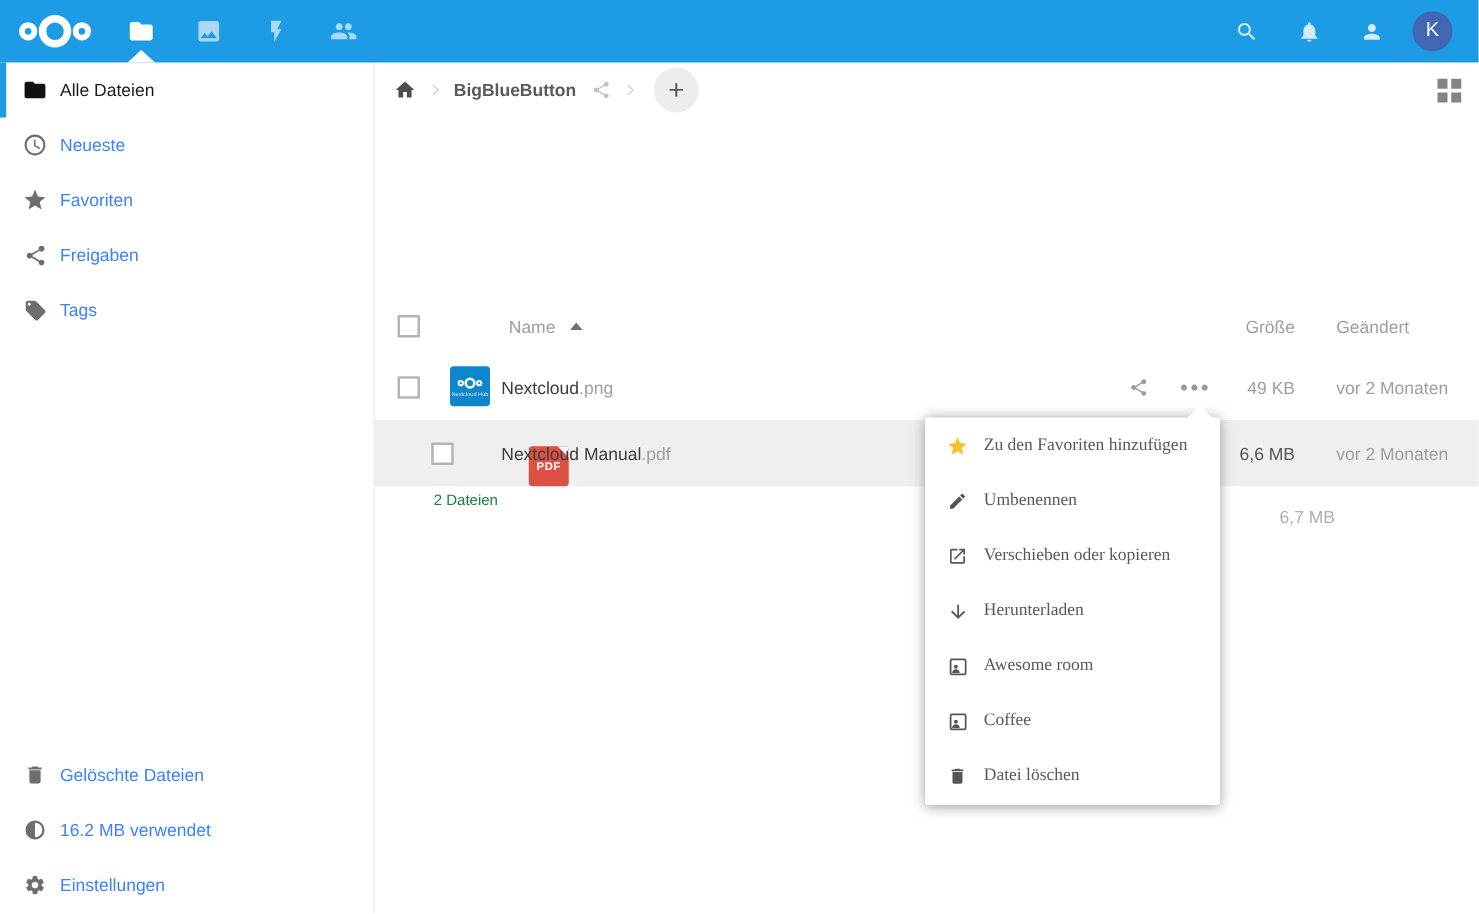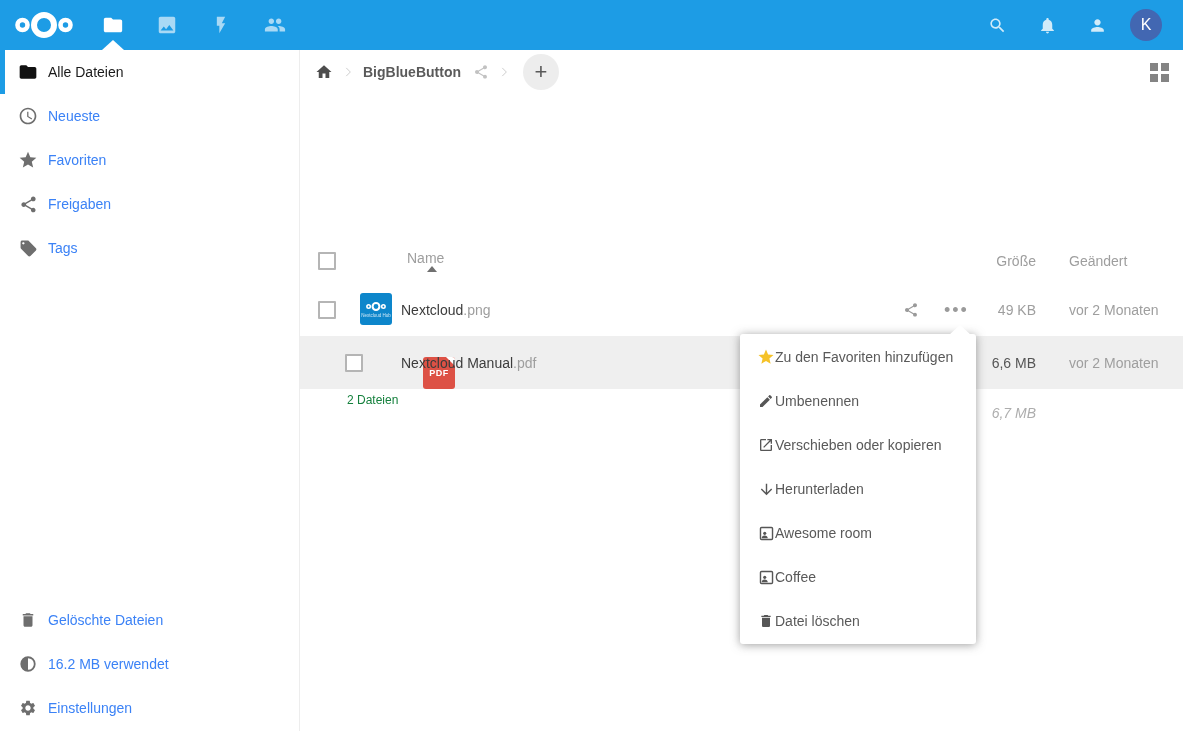--- a/index.html
+++ b/index.html
@@ -53,50 +53,50 @@
 
   
   .ftable { position:absolute; top:188px; left:0; width:100%; }
   .frow { position:relative; display:flex; align-items:center; height:53px; }
   .frow.header { height:45px; }
   .frow.selected { background:#efefef;padding-left:27px; }
   .cb { width:18px; height:18px; border:2px solid #b5b5b5; border-radius:1px; background:#fff; margin-left:18px; flex:none; cursor:pointer; }
   .fthumb { position:absolute; left:60px; top:10px; width:32px; height:32px; border-radius:3px; cursor:pointer; }
   .fname { position:absolute; left:101px; font-size:14px; color:#3c3c3c; cursor:pointer; }
   .fname .ext { color:#9e9e9e; }
-  .hdr-name { position:absolute; left:107px; font-size:14px; color:#9e9e9e; cursor:pointer; display:flex; align-items:center;flex-direction:column; }
+  .hdr-name { position:absolute; left:107px; font-size:14px; color:#9e9e9e; cursor:pointer; display:flex; align-items:center; }
   .sort-asc { width:0; height:0; border-left:5px solid transparent; border-right:5px solid transparent;
               border-bottom:6px solid #707070; margin-left:12px; }
   .act-share { position:absolute; left:603px; top:50%; transform:translateY(-50%); color:#9a9a9a; display:flex; cursor:pointer; }
   .act-more { position:absolute; left:644px; top:50%; transform:translateY(-50%); color:#9a9a9a; font-size:18px;
               letter-spacing:2px; cursor:pointer; line-height:10px; }
   .act-more.open { color:#3f3f3f; font-weight:bold; }
   .col-size { position:absolute; left:616px; width:120px; text-align:right; font-size:14px; color:#9e9e9e; }
   .col-size.dark { color:#555; }
   .col-mod { position:absolute; left:769px; font-size:14px; color:#9e9e9e; }
   .summary { position:relative; height:53px; }
   .sum-count { position:absolute; left:47px; top:4px; font-size:12px; color:#15803d; }
-  .sum-size { position:absolute; left:616px; width:120px; top:16px; text-align:right; font-size:14px; color:#adadad;font-style:italic; }
+  .sum-size { position:absolute; left:648px; width:120px; top:16px; text-align:right; font-size:14px; color:#adadad; }
 
   
   .thumb-nc { background:#0d86cb; display:flex; flex-direction:column; align-items:center; justify-content:center; }
   .thumb-nc .cap { font-size:4.5px; color:#cfe8f6; margin-top:1px; }
   .thumb-pdf { background:#dd5145; position:relative; display:flex; align-items:center; justify-content:center; overflow:hidden; }
   .thumb-pdf .fold { position:absolute; top:0; right:0; width:0; height:0; border-left:9px solid transparent; border-top:9px solid #fff; }
   .thumb-pdf .pdf-label { color:#fff; font-size:9px; font-weight:bold; letter-spacing:.5px; }
 
   
   .popover { position:absolute; left:740px; top:334px; width:236px; background:#fff; border-radius:3px;
              box-shadow:0 1px 10px rgba(80,80,80,.55); z-index:40; padding:1px 0; }
   .popover .arrow { position:absolute; top:-9px; left:209px; width:0; height:0;
                     border-left:11px solid transparent; border-right:11px solid transparent; border-bottom:10px solid #fff; }
   .menu-item { height:44px; display:flex; align-items:center; cursor:pointer; color:#595959; font-size:14px; }
   .mi-icon { width:18px; margin-left:17px; display:flex; justify-content:center; color:#565656; }
   .mi-icon.star { color:#f5c228; }
-  .mi-label { white-space:nowrap; }
+  .mi-label { margin-left:12px; white-space:nowrap;font-family:Liberation Serif, serif; }
 </style>
 </head>
 <body>
 
 <div class="page">
 
   <header class="topbar">
     <div class="logo">
       <svg width="62" height="32" viewBox="0 0 62 32" fill="none" stroke="#fff">
         <circle cx="31" cy="16" r="10" stroke-width="6"></circle>

